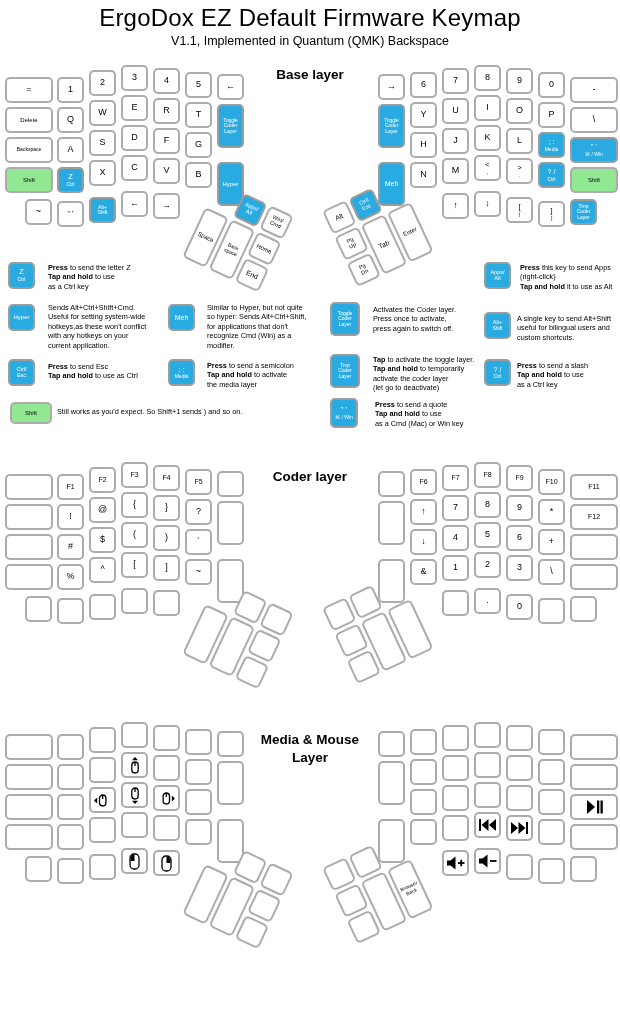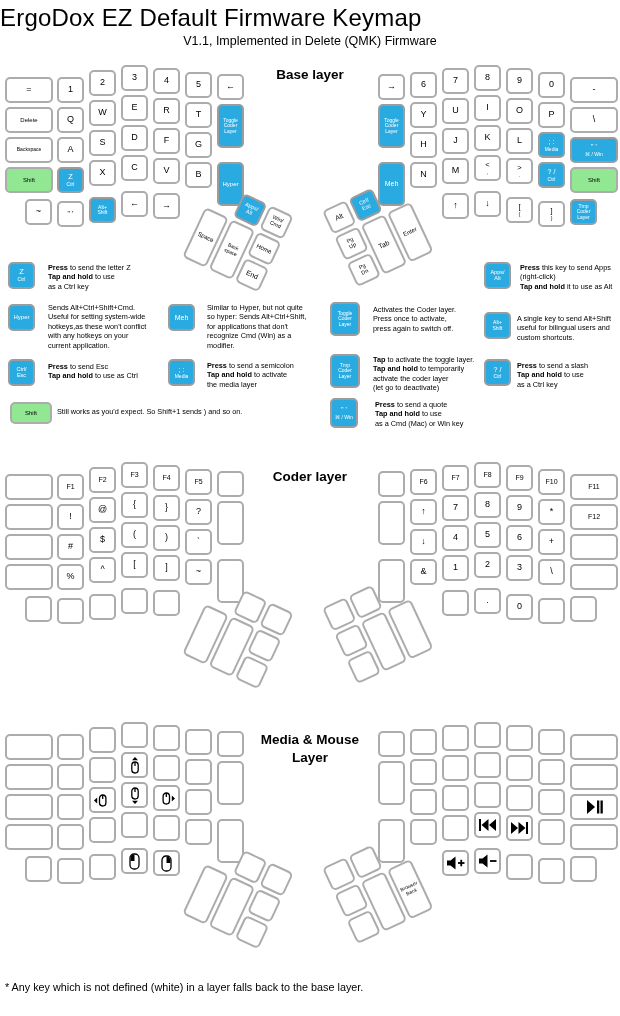--- a/index.html
+++ b/index.html
@@ -1,19 +1,19 @@
 <!DOCTYPE html>
 <html style="--special: #29abe2; --shift: #92e892;"><head>
 <meta charset="utf-8">
 <style>
   *{box-sizing:border-box;margin:0;padding:0}
   html,body{width:620px;height:1016px;background:#fff;
     font-family:"Liberation Sans","DejaVu Sans",sans-serif;color:#000}
   .page{position:absolute;left:0;top:0;width:620px;height:1016px;overflow:hidden}
-  .title{position:absolute;top:4px;left:0;width:100%;text-align:left;
+  .title{position:absolute;top:4px;left:0;width:100%;text-align:center;
     font-size:24px;font-weight:400;letter-spacing:0.2px}
   .subtitle{position:absolute;top:34px;left:0;width:100%;text-align:center;font-size:12.5px}
   .layer-title{position:absolute;left:0;width:100%;text-align:center;font-weight:bold;
     font-size:13.5px;white-space:pre-line;line-height:1.3}
   .board{position:absolute;left:0;width:620px;height:0}
   .half,.thumb,.legend{position:absolute}
   .legend{left:0;top:0;width:620px;height:0}
   .key{position:absolute;background:#fff;border:2px solid #acacac;border-radius:5px;
     display:flex;flex-direction:column;align-items:center;justify-content:center;
     line-height:1;overflow:hidden}
@@ -23,21 +23,21 @@
   .ks{font-size:5px;line-height:1.05;text-align:center;margin-top:1px;white-space:pre-line}
   .leg-text{position:absolute;font-size:7.3px;line-height:1.3}
   .footnote{position:absolute;left:5px;font-size:10.8px;line-height:1.5}
   svg.ic{display:block}
 </style>
 </head>
 <body>
 
 <div class="page">
   <div class="title">ErgoDox EZ Default Firmware Keymap</div>
-  <div class="subtitle">V1.1, Implemented in Delete (QMK) Firmware</div>
+  <div class="subtitle">V1.1, Implemented in Quantum (QMK) Backspace</div>
 
   <div class="layer-title" style="top:66px">Base layer</div>
   <div class="board" id="board-0" style="top:65px">
       <div class="half" style="left: 5px; top: 0px;">
         <div class="key" style="left: 0px; top: 12px; width: 48px; height: 26px;">
           <span class="kl" style="font-size: 9px;">=</span>
         </div>
         <div class="key" style="left: 52px; top: 12px; width: 27px; height: 26px;">
           <span class="kl" style="font-size: 9px;">1</span>
         </div>
@@ -702,15 +702,14 @@
         <div class="key" style="left: 0px; top: 58px; width: 26px; height: 26px;"></div>
         <div class="key" style="left: 29px; top: 29px; width: 26px; height: 55px;"></div>
         <div class="key" style="left: 58px; top: 29px; width: 26px; height: 55px;">
           <span class="kl" style="font-size: 5px;">Browser
 Back</span>
         </div>
       </div>
     </div>
 
   <div class="footnote" style="top:979px">
-    <div>* Any key which is not defined (white) in a layer falls back to the base layer.</div>
   </div>
 </div>
 
 </body></html>

